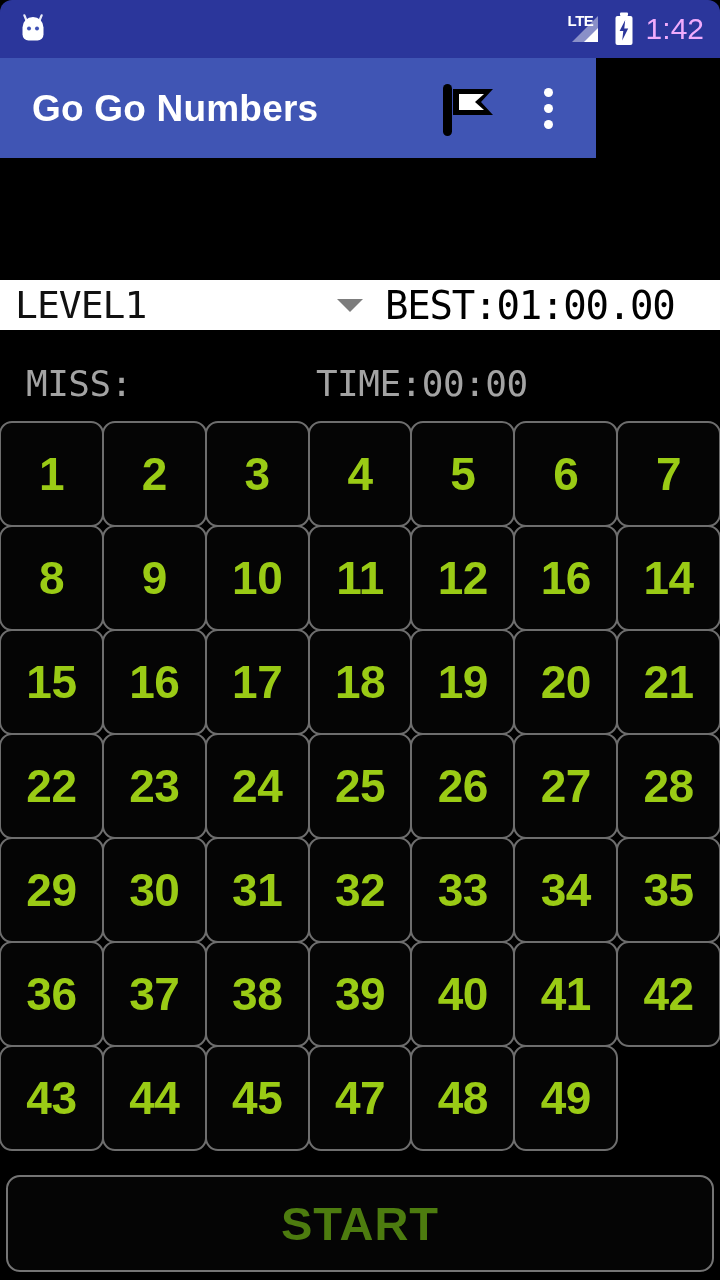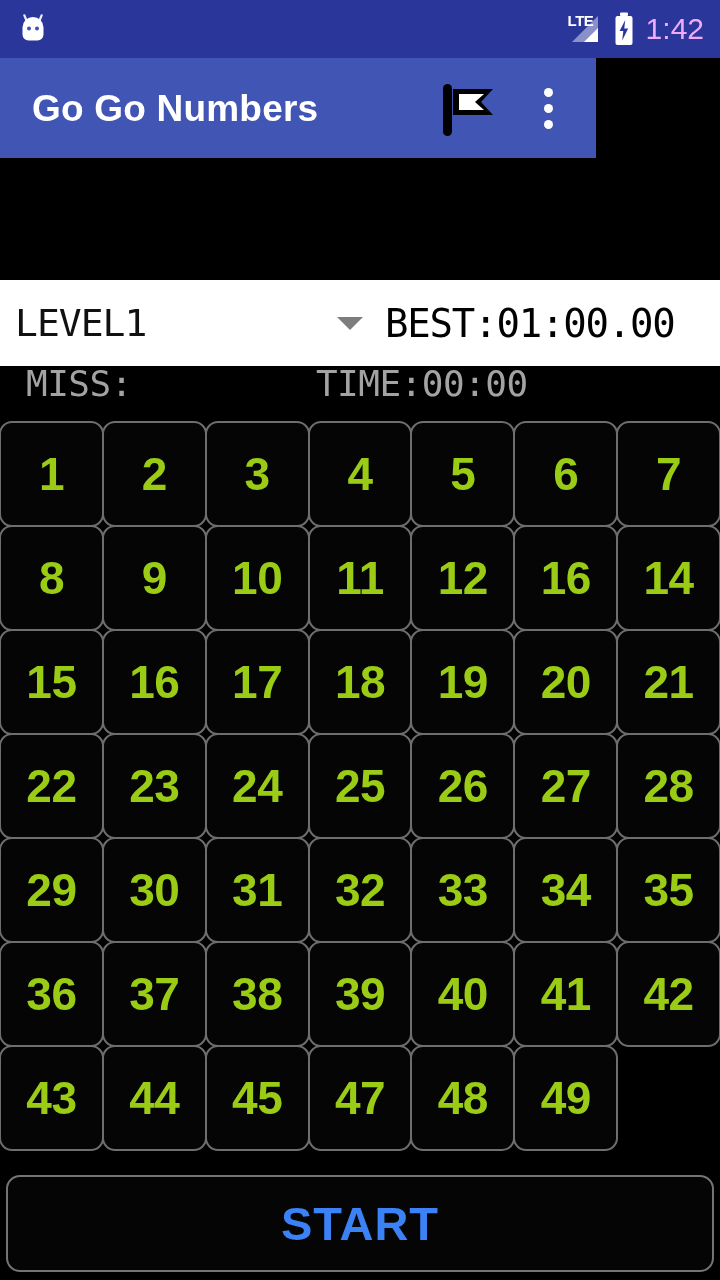--- a/index.html
+++ b/index.html
@@ -13,20 +13,21 @@
     overflow: hidden;
     font-family: "Liberation Sans", sans-serif;
     -webkit-font-smoothing: antialiased;
   }
   #screen {
     position: relative;
     width: 720px;
     height: 1280px;
     background: #000000;
     overflow: hidden;
+    border-radius: 12px;
   }
 
   
   #status-bar {
     position: absolute;
     left: 0; top: 0;
     width: 720px;
     height: 58px;
     background: #2B369B;
     display: flex;
@@ -129,21 +130,21 @@
     height: 122px;
     background: #000000;
   }
 
   
   #info-bar {
     position: absolute;
     left: 0;
     top: 280px;
     width: 720px;
-    height: 86px;
+    height: 50px;
     background: #FFFFFF;
     display: flex;
     align-items: center;
   }
   #level-spinner {
     display: flex;
     align-items: center;
     width: 385px;
     height: 66px;
     cursor: pointer;
@@ -226,21 +227,21 @@
   
   #start-button {
     position: absolute;
     left: 6px;
     top: 1175px;
     width: 708px;
     height: 97px;
     border: 2px solid #747474;
     border-radius: 14px;
     background: #050505;
-    color: #3b82f6;
+    color: #4d7c0f;
     display: flex;
     align-items: center;
     justify-content: center;
     font-size: 47px;
     font-weight: bold;
     letter-spacing: 1px;
     box-sizing: border-box;
     cursor: pointer;
   }
 </style>

